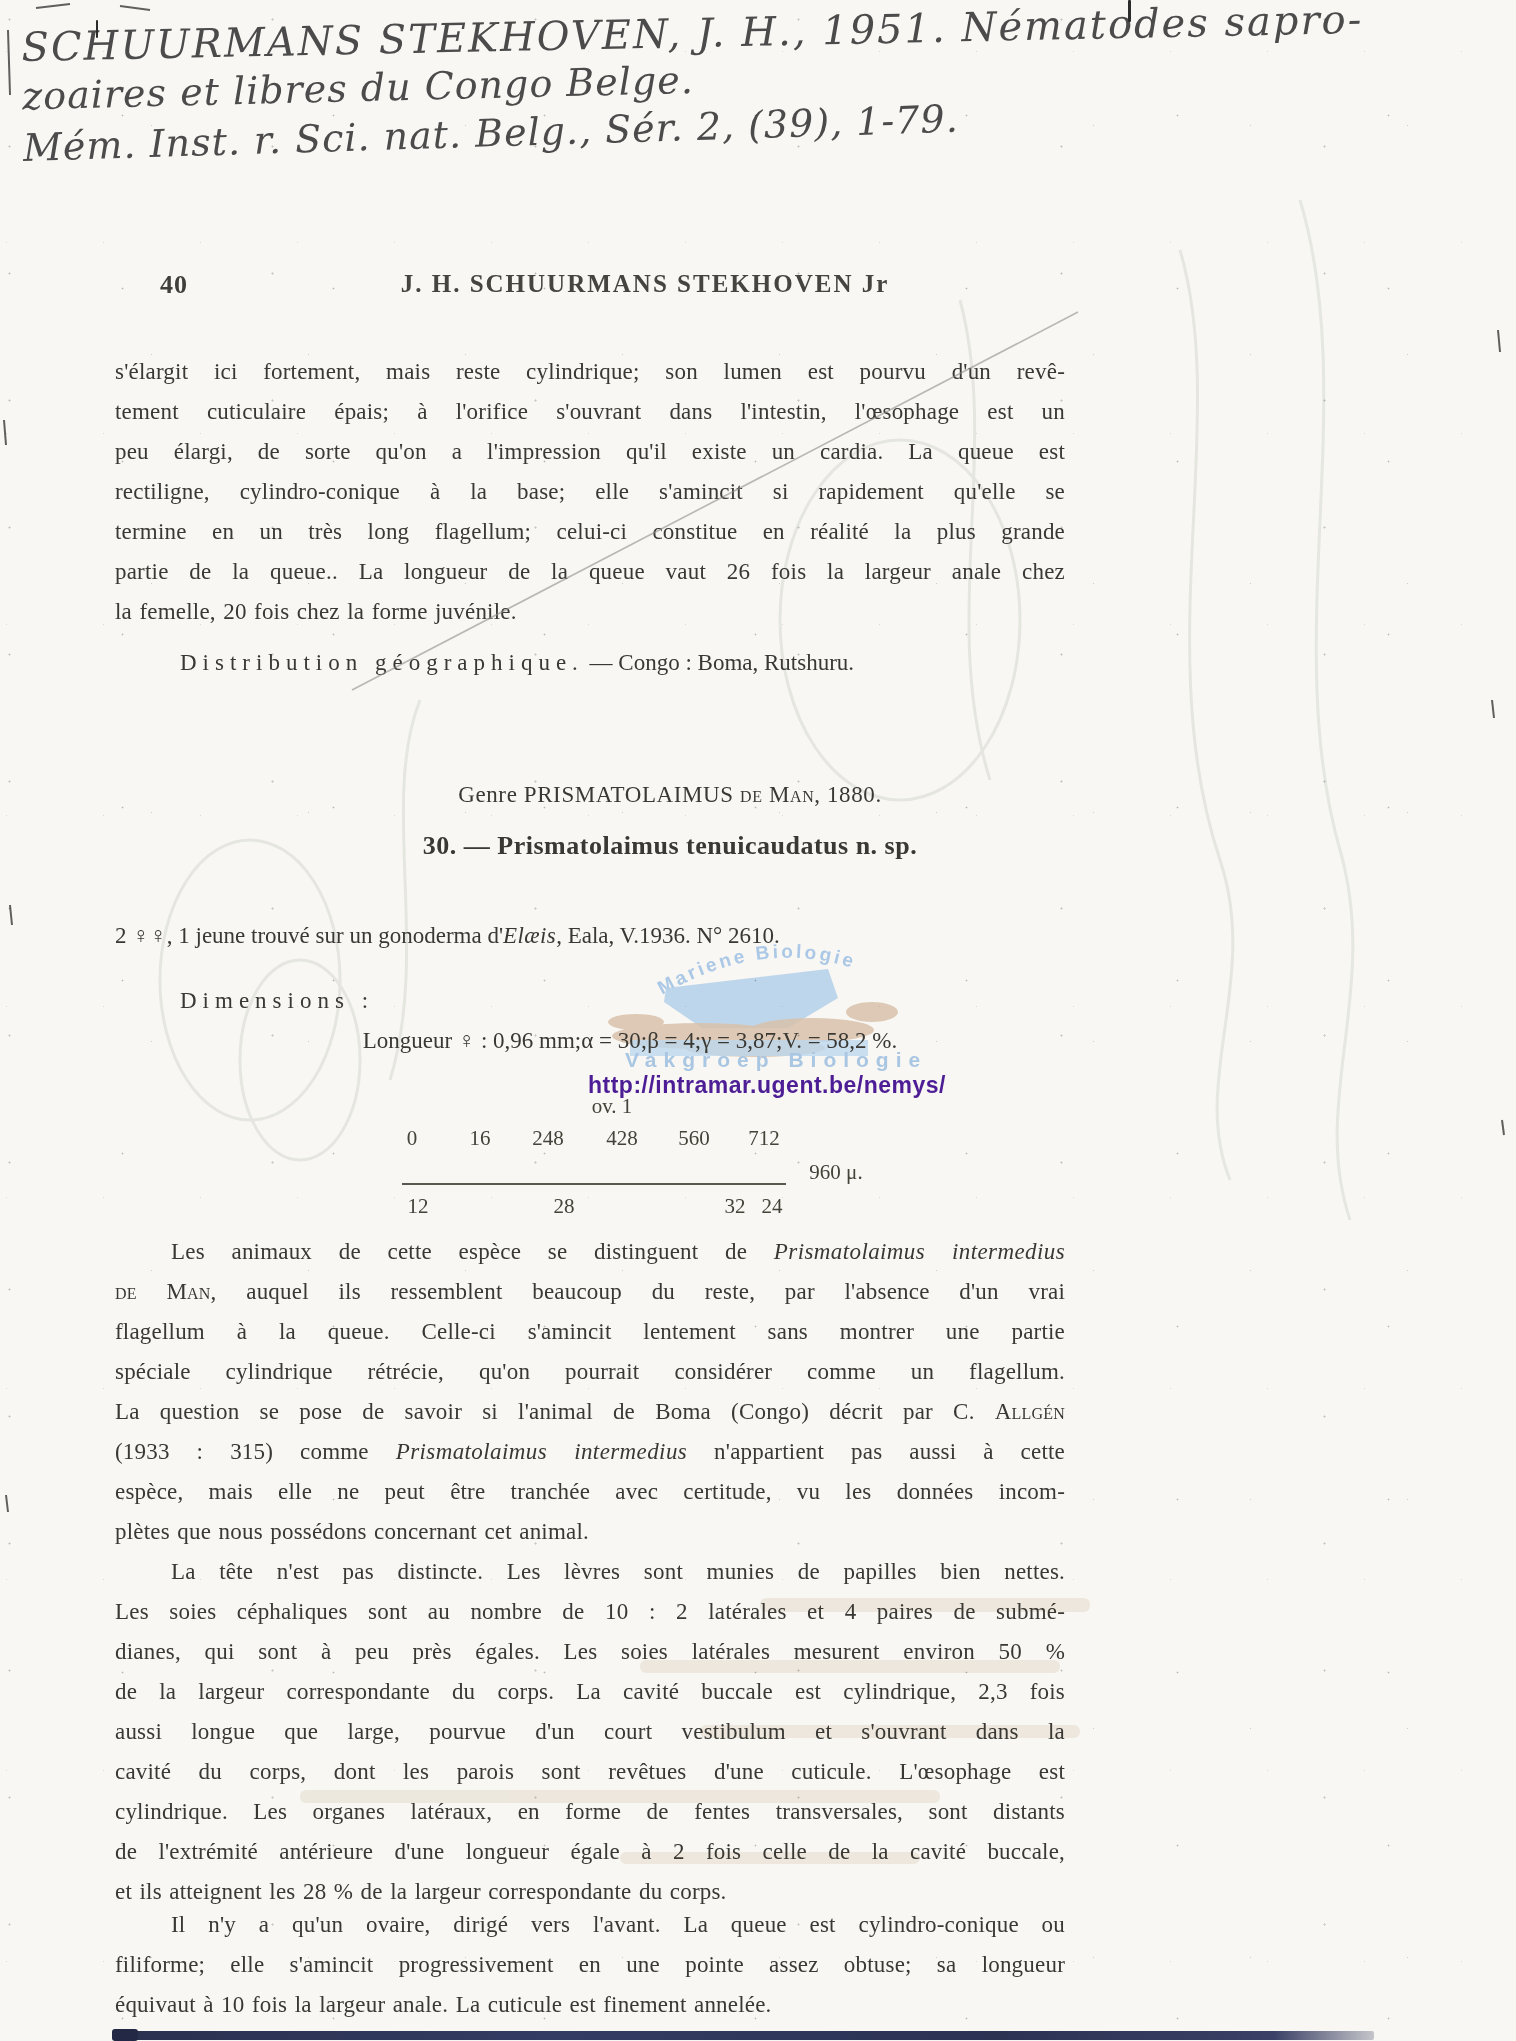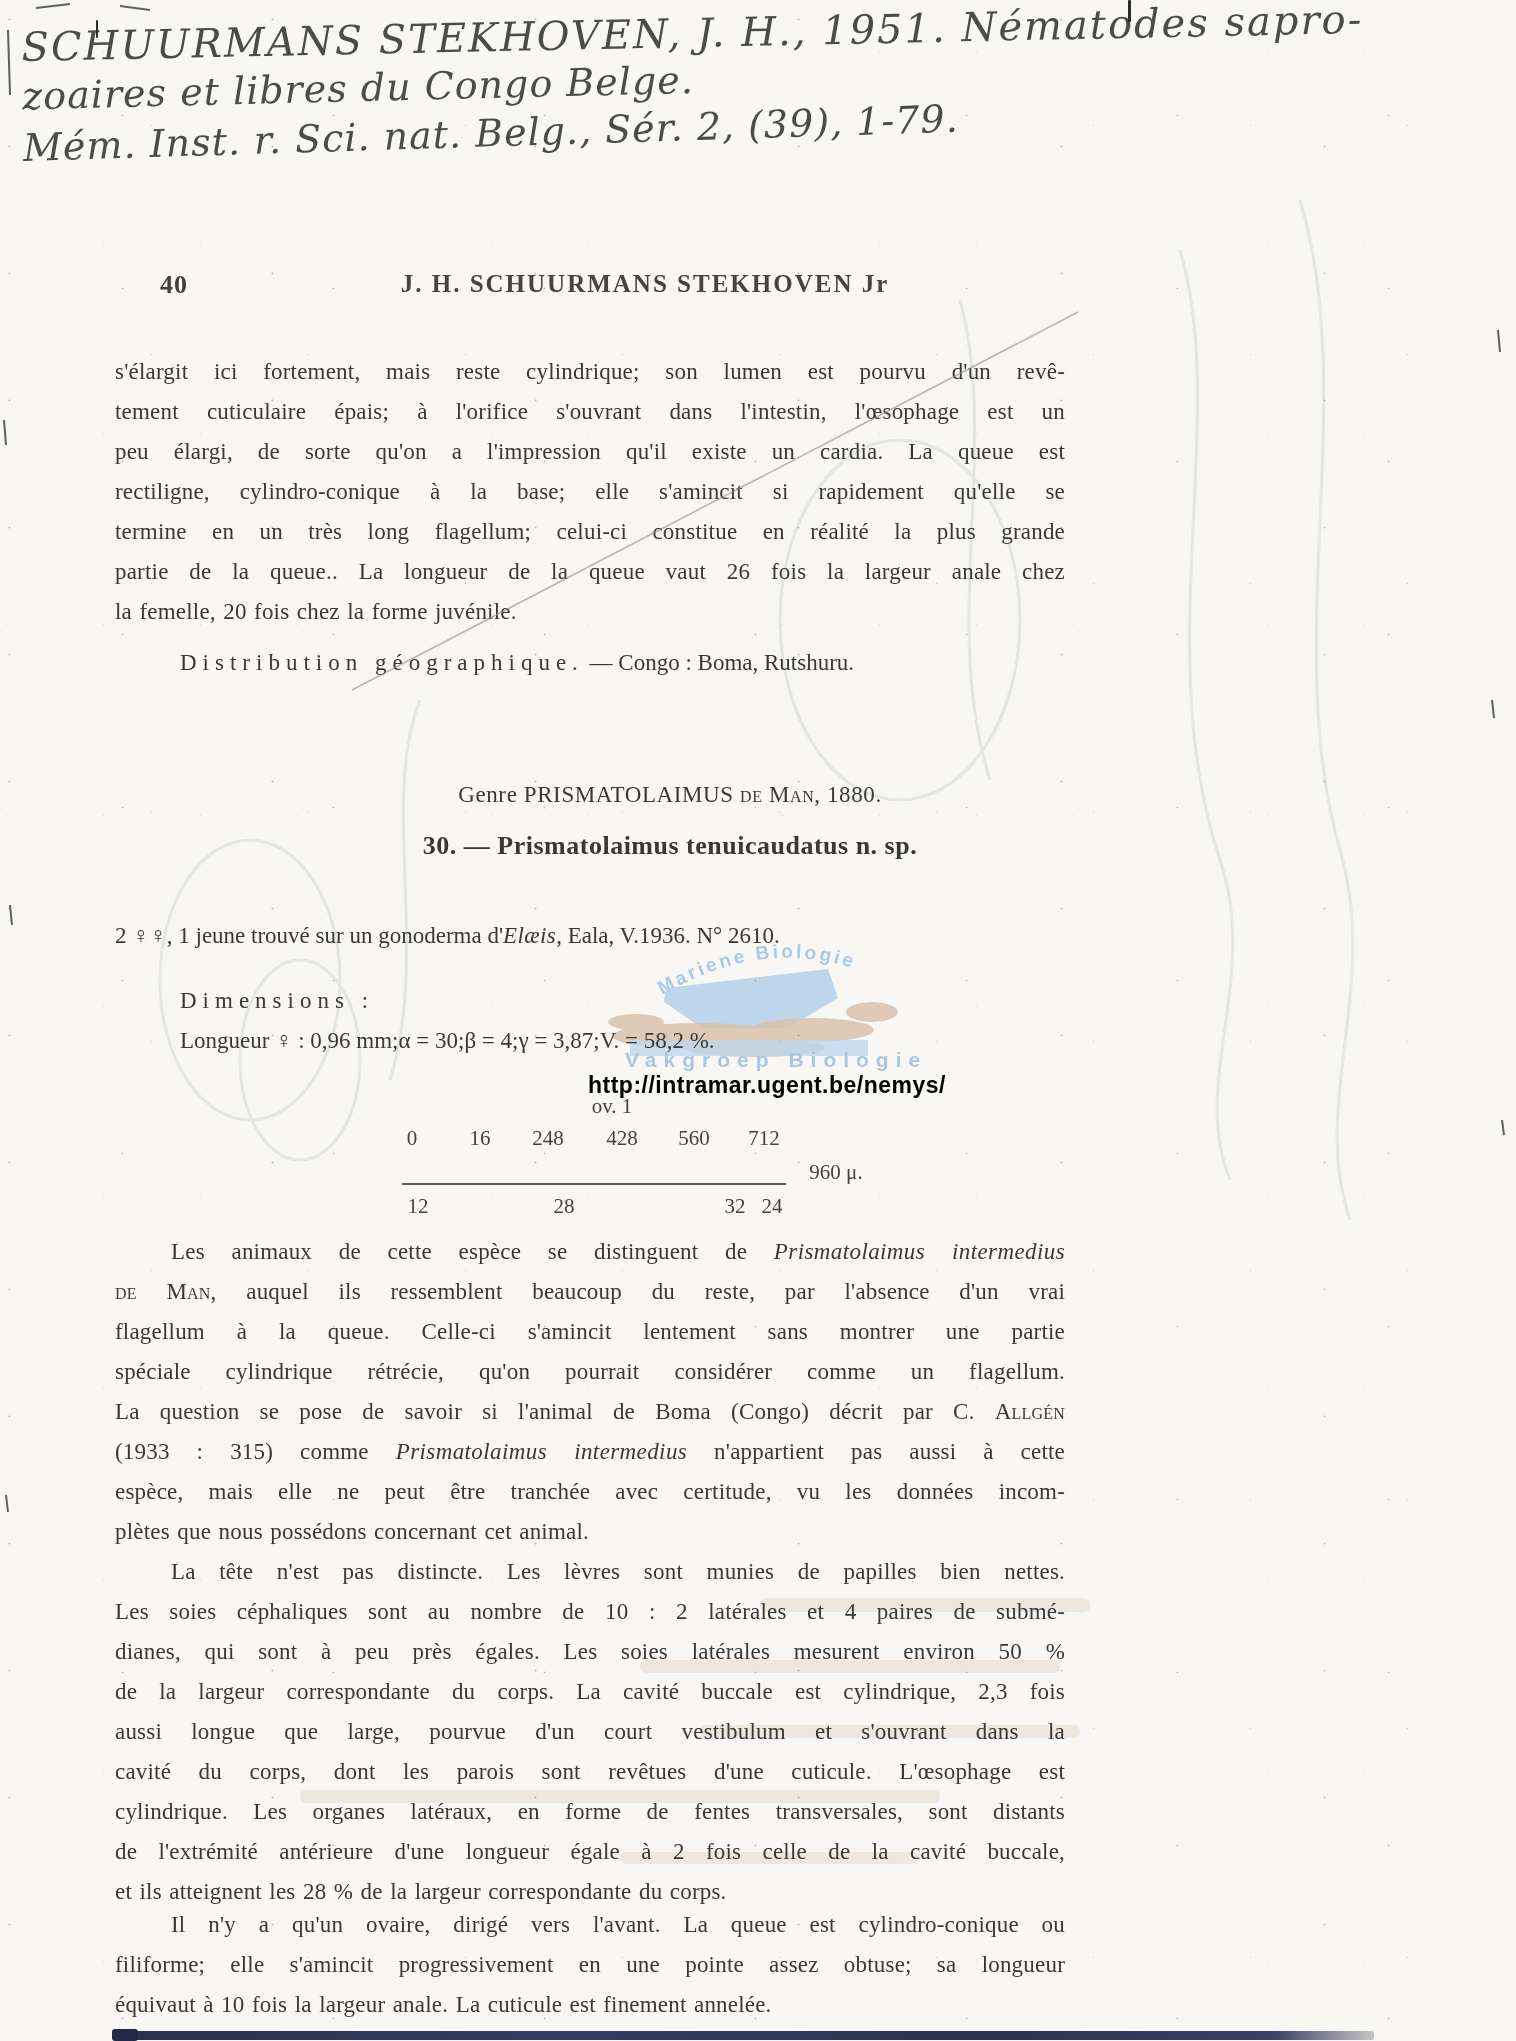--- a/index.html
+++ b/index.html
@@ -40,32 +40,32 @@
   i{letter-spacing:.4px;}
   
   .distrib{left:180px;top:650px;font-size:23px;white-space:nowrap;}
   .spread{letter-spacing:6px;}
   
   .genre{left:240px;top:782px;width:860px;text-align:center;font-size:23px;letter-spacing:.6px;}
   .species{left:240px;top:831px;width:860px;text-align:center;font-size:26px;font-weight:bold;letter-spacing:.5px;}
   .figcap{left:240px;top:880px;width:860px;text-align:center;font-size:19px;}
   .specimen{left:115px;top:923px;width:980px;font-size:23px;}
   .dimlabel{left:180px;top:988px;font-size:23px;letter-spacing:6px;text-align:right;}
-  .measures{left:180px;top:1028px;width:900px;display:flex;justify-content:flex-start;font-size:23px;}
+  .measures{left:180px;top:1028px;width:900px;display:flex;justify-content:center;font-size:23px;}
   .measures div{white-space:nowrap;}
   
   .formula span{position:absolute;font-size:21px;color:#454239;transform:translateX(-50%);white-space:nowrap;}
   .f-label{left:612px;top:1094px;font-size:19px;}
   .f-rule{position:absolute;left:402px;top:1183px;width:384px;height:2px;background:#5a574f;z-index:5;}
   .f-total{left:836px;top:1160px;}
   
   .wm-dept{position:absolute;left:625px;top:1048px;z-index:2;font-family:"Liberation Sans",sans-serif;
            font-size:21px;letter-spacing:7px;color:#a9c6e2;font-weight:bold;}
   .wm-url{position:absolute;left:588px;top:1072px;z-index:2;font-family:"Liberation Sans",sans-serif;
-          font-size:23px;font-weight:bold;color:#000000;letter-spacing:.5px;}
+          font-size:23px;font-weight:bold;color:#4c1d95;letter-spacing:.5px;}
   
   .bottom-edge{position:absolute;left:118px;top:2031px;width:1256px;height:9px;z-index:12;
      background:linear-gradient(90deg,#2a304e 0%,#333c63 35%,#2b3252 70%,#3a4066 92%,rgba(42,48,78,.25) 100%);
      border-radius:2px;}
   .bottom-blob{position:absolute;left:112px;top:2029px;width:26px;height:12px;background:#232944;border-radius:3px;z-index:12;}
   
   .mark{position:absolute;background:#2c2c2c;z-index:12;border-radius:1px;}
 </style>
 </head>
 <body>

